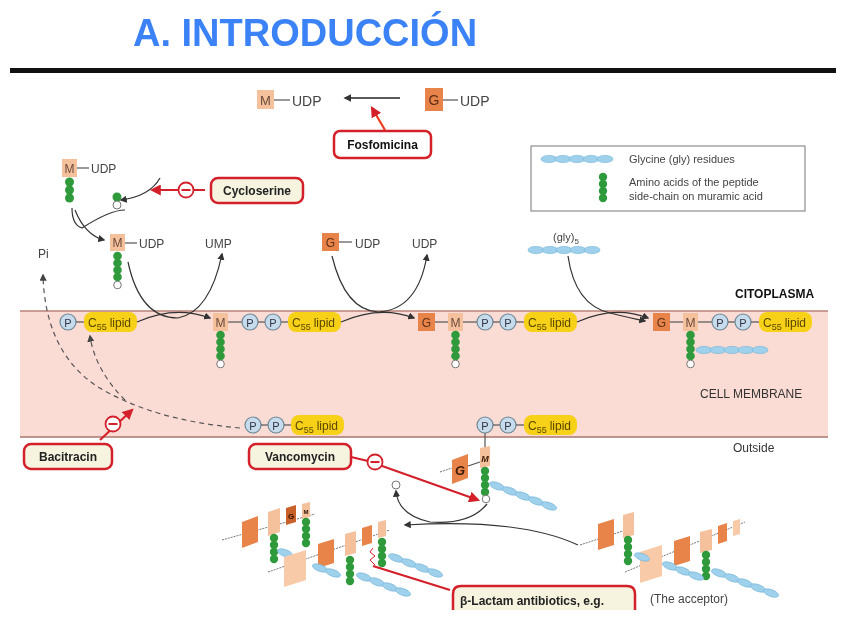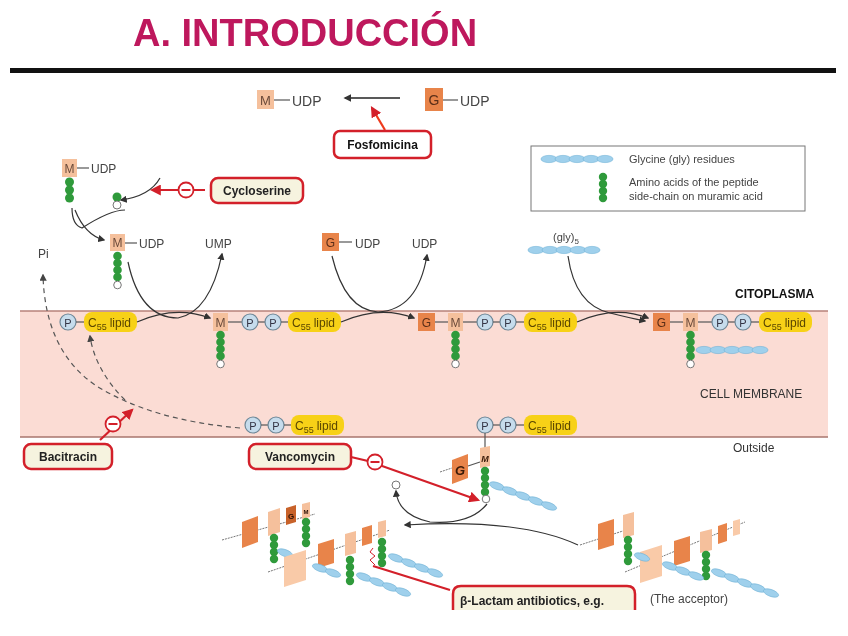--- a/index.html
+++ b/index.html
@@ -1,17 +1,17 @@
 <!DOCTYPE html>
 <html><head>
 <meta charset="utf-8">
 <style>
   html, body { margin: 0; padding: 0; background: #ffffff; }
   body { width: 848px; height: 636px; position: relative; overflow: hidden; font-family: "Liberation Sans", sans-serif; }
-  .title { position: absolute; left: 133px; top: 12px; font-size: 38px; font-weight: bold; color: #be185d; letter-spacing: 0px; font-family: "Liberation Sans", sans-serif; }
+  .title { position: absolute; left: 133px; top: 12px; font-size: 38px; font-weight: bold; color: #3b82f6; letter-spacing: 0px; font-family: "Liberation Sans", sans-serif; }
   .rule { position: absolute; left: 10px; top: 68px; width: 826px; height: 5px; background: #111; }
   svg { position: absolute; left: 0; top: 0; }
   .t { font-family: "Liberation Sans", sans-serif; }
 </style>
 </head>
 <body>
 
 <div class="title">A. INTRODUCCIÓN</div>
 <div class="rule"></div>
 

